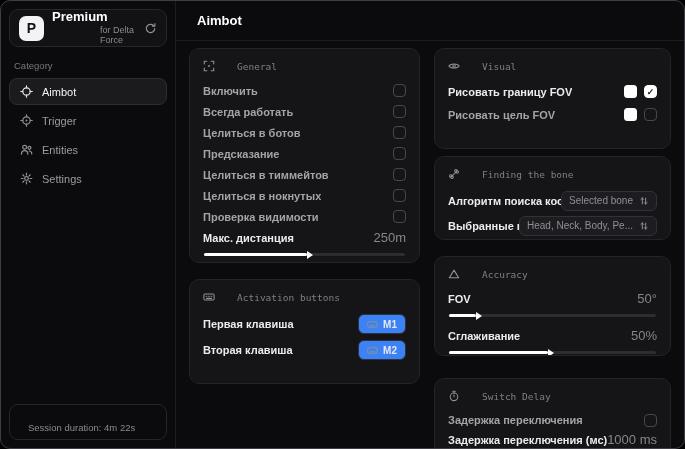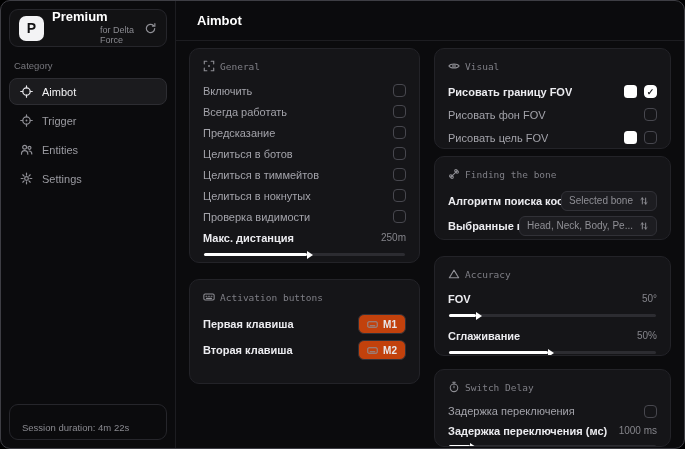--- a/index.html
+++ b/index.html
@@ -21,63 +21,63 @@
   .brand-sub{ font-size:9px; color:#8a8a90;padding-left:48px; }
   .icon{ display:inline-flex; align-items:center; justify-content:center; color:#8f8f95; }
   .icon svg{ display:block; }
   .category{ font-size:9.5px; color:#77777d; margin:13px 5px 7px; }
   .nav-item{ display:flex; align-items:center; gap:9px; height:27px; padding:0 10px;
     margin-bottom:2px; border:1px solid transparent; border-radius:8px;
     font-size:11px; color:#9b9ba1; cursor:pointer; }
   .nav-item.active{ background:#1b1b1e; border-color:#2d2d32; color:#f2f2f4; }
   .nav-item.active .icon{ color:#e6e6ea; }
   .session{ margin-top:auto; height:36px; border:1px solid #26262b; border-radius:9px;
-    display:flex; align-items:flex-end; padding:6px 12px; font-size:9.5px; color:#8a8a90; }
+    display:flex; align-items:flex-end; padding:6px 18px; font-size:9.5px; color:#8a8a90; }
   
   .main{ flex:1; display:flex; flex-direction:column; min-width:0; }
   .main-header{ height:40px; flex:0 0 40px; border-bottom:1px solid #1d1d21;
     display:flex; align-items:center; padding:0 21px; }
   .main-header h1{ font-size:13px; font-weight:bold; color:#fff; }
   .content{ display:flex; gap:14px; padding:7px 13px 0; }
   .col{ display:flex; flex-direction:column; }
   .col-left{ width:232px; }
   .col-right{ width:237px; }
   .card{ background:#151518; border:1px solid #232328; border-radius:10px;
     padding:11px 13px 9px; overflow:hidden; }
-  .card-h{ display:flex; align-items:center; gap:5px; font-family:"DejaVu Sans Mono", monospace;
+  .card-h{ display:flex; align-items:center; gap:22px; font-family:"DejaVu Sans Mono", monospace;
     font-size:9.5px; color:#7f7f86; margin-bottom:8px; }
   .row{ display:flex; align-items:center; justify-content:space-between; height:21px; }
   .row-23{ height:23px; } .row-25{ height:25px; } .row-26{ height:26px; }
-  .lbl{ font-size:11px; color:#a3a3aa; white-space:nowrap; overflow:hidden; }
+  .lbl{ font-size:11px; color:#a3a3aa; white-space:nowrap; overflow:hidden;font-weight:bold; }
   .lbl.strong{ color:#ececf0; font-weight:bold; }
-  .val{ font-size:10px; color:#85858b; white-space:nowrap; }
+  .val{ font-size:13px; color:#85858b; white-space:nowrap; }
   .checkbox{ width:13px; height:13px; border:1px solid #47474e; border-radius:4px;
     flex:0 0 13px; position:relative; cursor:pointer; }
   .checkbox.on{ background:#fff; border-color:#fff; }
   .checkbox.on::after{ content:"✓"; position:absolute; left:50%; top:50%;
     transform:translate(-50%,-52%); font-size:9px; font-weight:bold; color:#18181b; }
   .swatch{ width:13px; height:13px; border-radius:3.5px; background:#fff; flex:0 0 13px; cursor:pointer; }
   .ctrl-group{ display:flex; align-items:center; gap:7px; }
   
   .slider{ position:relative; height:3px; background:#2c2c31; border-radius:2px;
     margin:5px 1px 8px; cursor:pointer; }
   .slider-fill{ position:relative; height:3px; background:#fff; border-radius:2px; }
   .thumb{ position:absolute; right:-6px; top:50%; transform:translateY(-50%);
     width:0; height:0; border-left:6px solid #fff;
     border-top:4px solid transparent; border-bottom:4px solid transparent; }
   
   .key-btn{ display:inline-flex; align-items:center; gap:5px; height:20px; padding:0 8px;
-    background:#c2410c; border:1px solid #313137; border-radius:6px; color:#e8e8ec;
+    background:#3b82f6; border:1px solid #313137; border-radius:6px; color:#e8e8ec;
     font-family:"Liberation Sans", sans-serif; font-size:10px; font-weight:bold; cursor:pointer; }
   .select{ display:inline-flex; align-items:center; gap:6px; height:20px; padding:0 7px;
     background:#1d1d21; border:1px solid #313137; border-radius:6px; color:#8f8f95;
     font-family:"Liberation Sans", sans-serif; font-size:10px; cursor:pointer;
     max-width:150px; flex:0 0 auto;justify-content:flex-end; }
   .select span{ white-space:nowrap; overflow:hidden; }
-  .mb7{ margin-bottom:7px; } .mb13{ margin-bottom:13px; }
+  .mb7{ margin-bottom:7px; } .mb13{ margin-bottom:22px; }
   .mb16{ margin-bottom:16px; } .mt16{ margin-top:16px; }
   .h215{ height:215px; } .h142{ height:105px; } .h101{ height:101px; }
   .h84{ height:84px; } .h100{ height:100px; } .h78{ height:78px; }
 </style>
 </head>
 <body>
 
 <div class="window">
 
   <aside class="sidebar">
@@ -165,25 +165,25 @@
           </div>
           <div class="row">
             <span class="lbl">Включить</span>
             <span class="checkbox"></span>
           </div>
           <div class="row">
             <span class="lbl">Всегда работать</span>
             <span class="checkbox"></span>
           </div>
           <div class="row">
+            <span class="lbl">Целиться в ботов</span>
+            <span class="checkbox"></span>
+          </div>
+          <div class="row">
             <span class="lbl">Предсказание</span>
-            <span class="checkbox"></span>
-          </div>
-          <div class="row">
-            <span class="lbl">Целиться в ботов</span>
             <span class="checkbox"></span>
           </div>
           <div class="row">
             <span class="lbl">Целиться в тиммейтов</span>
             <span class="checkbox"></span>
           </div>
           <div class="row">
             <span class="lbl">Целиться в нокнутых</span>
             <span class="checkbox"></span>
           </div>
@@ -252,24 +252,20 @@
             <span>Visual</span>
           </div>
           <div class="row row-23">
             <span class="lbl strong">Рисовать границу FOV</span>
             <span class="ctrl-group">
               <span class="swatch"></span>
               <span class="checkbox on"></span>
             </span>
           </div>
           <div class="row row-23">
-            <span class="lbl">Рисовать фон FOV</span>
-            <span class="checkbox"></span>
-          </div>
-          <div class="row row-23">
             <span class="lbl">Рисовать цель FOV</span>
             <span class="ctrl-group">
               <span class="swatch"></span>
               <span class="checkbox"></span>
             </span>
           </div>
         </section>
 
         <section class="card h84 mb16">
           <div class="card-h">

